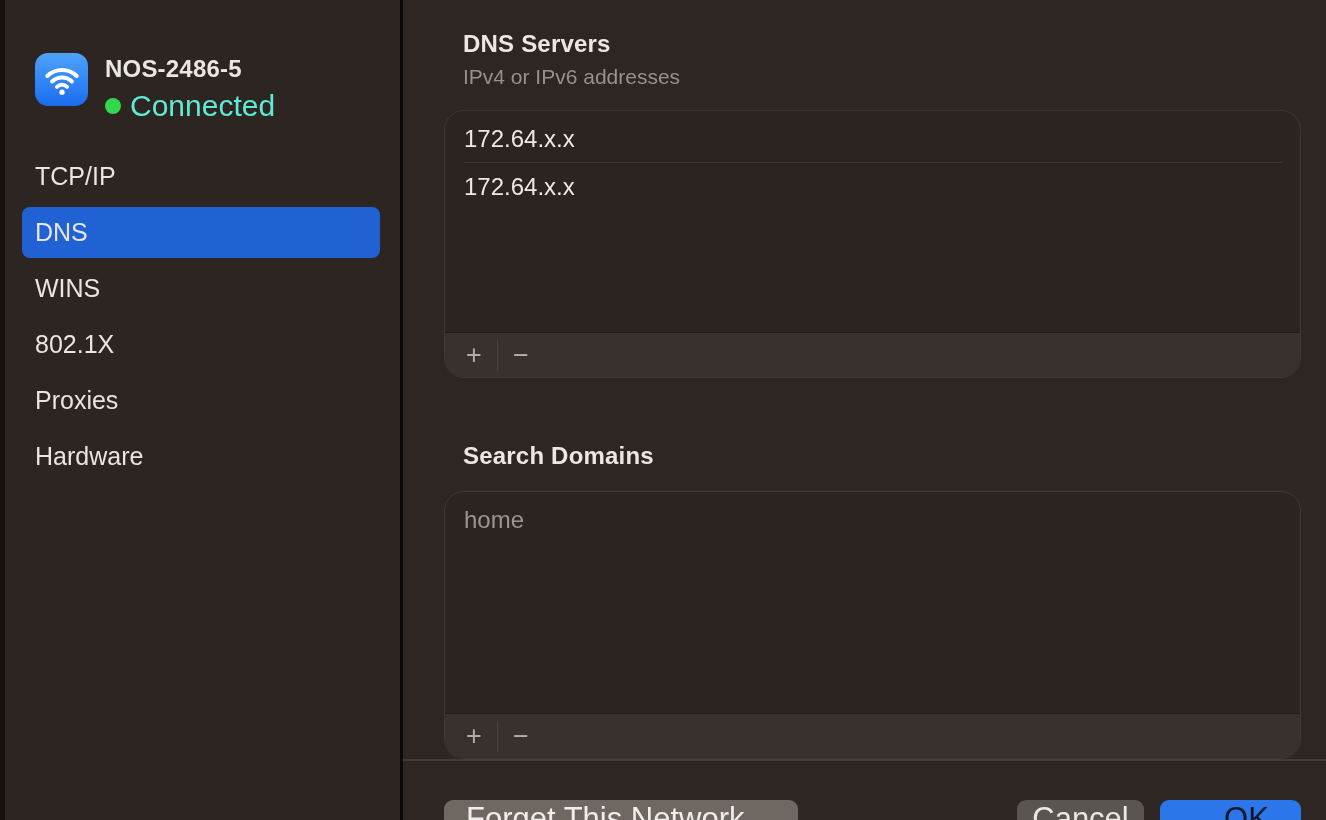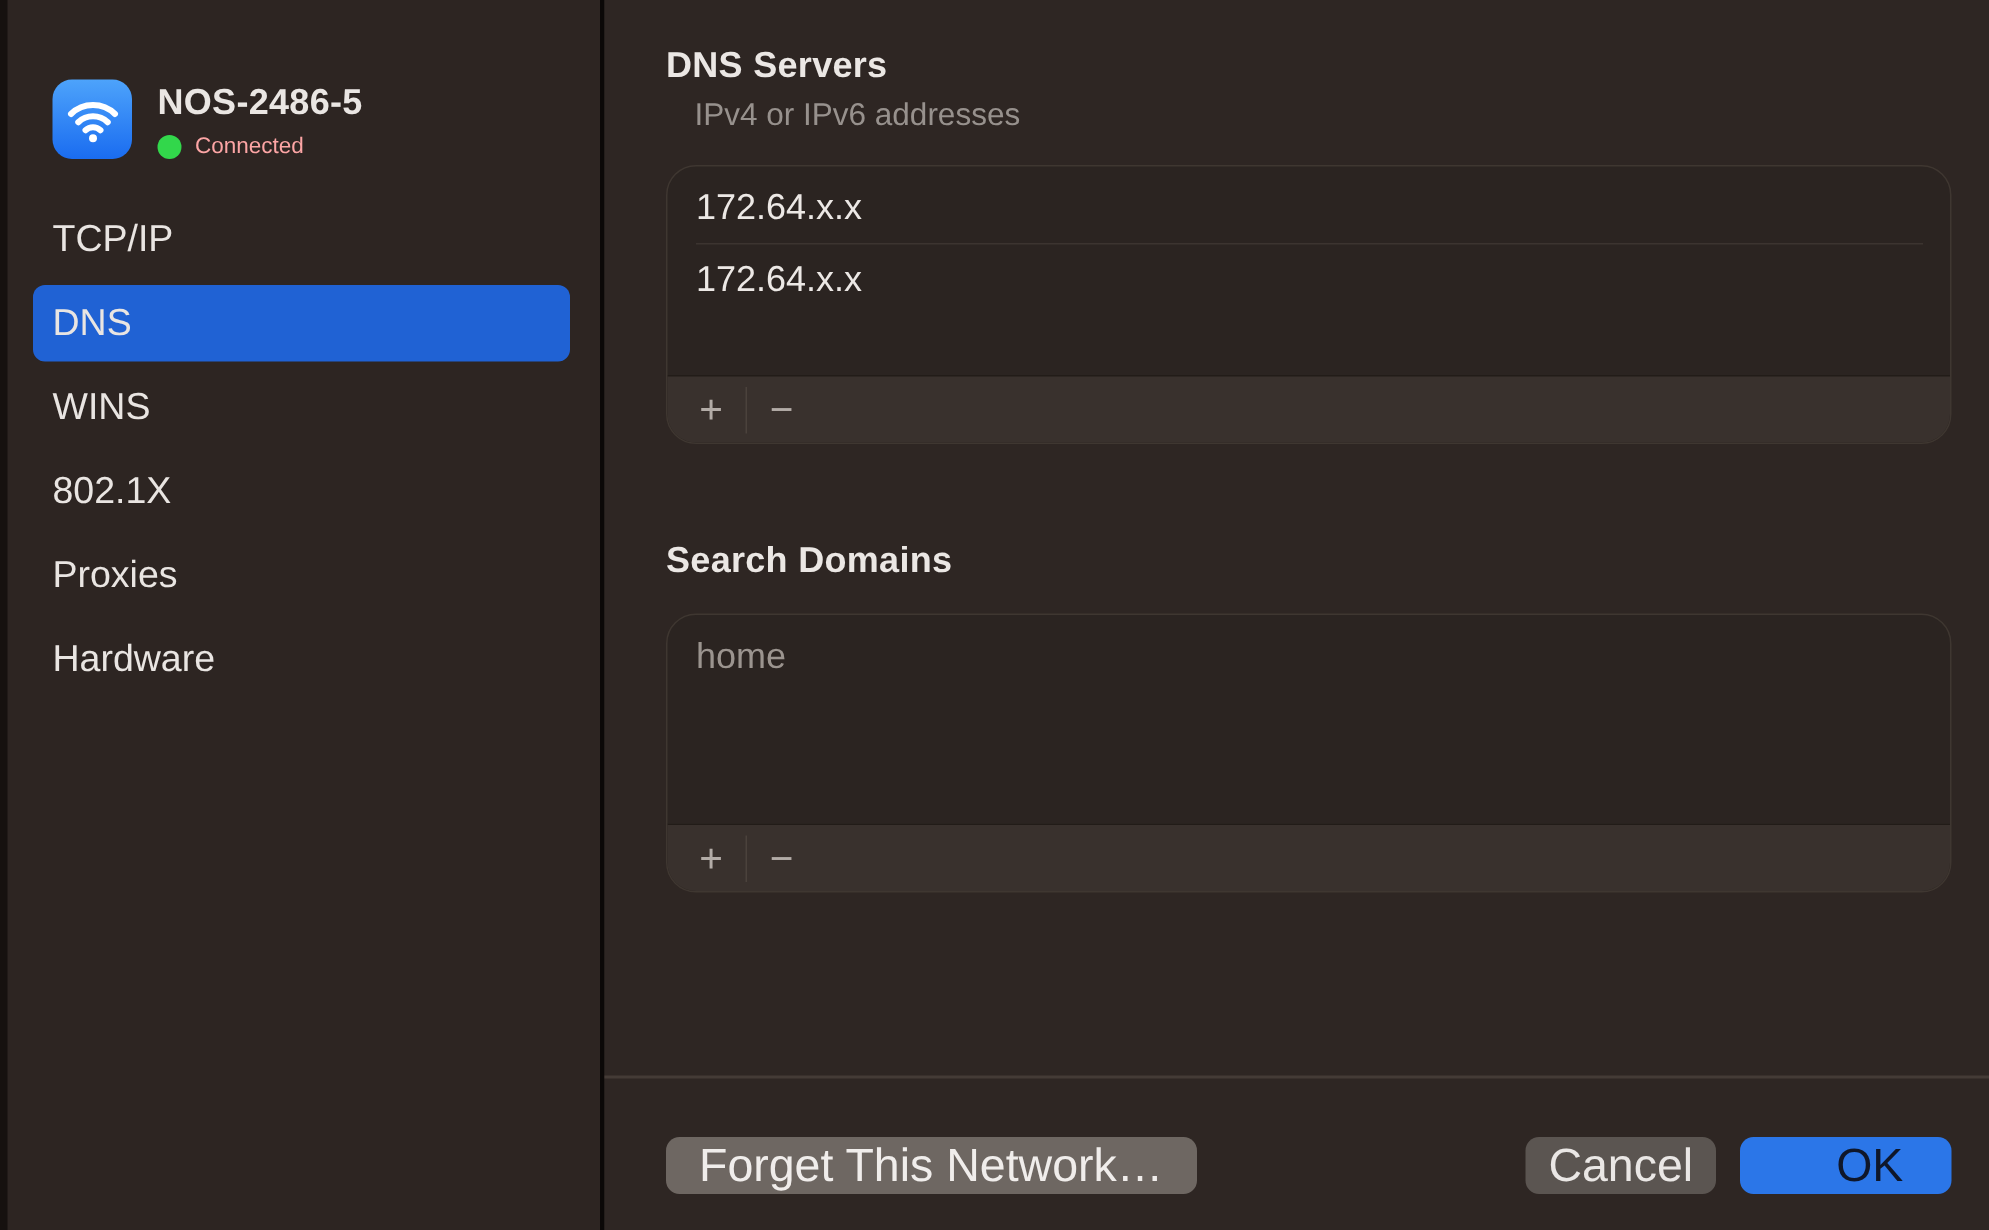--- a/index.html
+++ b/index.html
@@ -53,22 +53,22 @@
     margin-top: 6px;
   }
   .status-dot {
     width: 16px; height: 16px;
     border-radius: 50%;
     background: var(--status-green, #32d74b);
     flex: 0 0 16px;
   }
   .network-status-text {
     margin-left: 9px;
-    font-size: 15px;
-    color: #fca5a5;
+    font-size: 30px;
+    color: #5eead4;
   }
   .nav { margin-top: 28px; text-align: center; }
   .nav-item {
     height: 51px;
     margin: 0 20px 5px 22px;
     padding-left: 13px;
     display: flex;
     align-items: center;
     border-radius: 8px;
     font-size: 25px;
@@ -83,33 +83,34 @@
     display: flex;
     flex-direction: column;
     background: #2e2623;
     position: relative;
   }
   .content {
     padding: 30px 25px 0 41px;
     flex: 1;
   }
   .section-title {
+    margin-left: 19px;
     font-size: 24px;
     font-weight: 700;
     color: #ebe7e4;
     letter-spacing: 0.2px;
   }
   .section-subtitle {
     margin: 7px 0 0 19px;
     font-size: 21px;
     color: #97918d;
   }
   .listbox {
     margin-top: 21px;
-    height: 186px;
+    height: 268px;
     border: 1px solid #3f3731;
     border-radius: 20px;
     background: #2b2421;
     display: flex;
     flex-direction: column;
     overflow: hidden;
   }
   .listbox .rows { flex: 1; padding-top: 7px; }
   .list-row {
     height: 41px;

